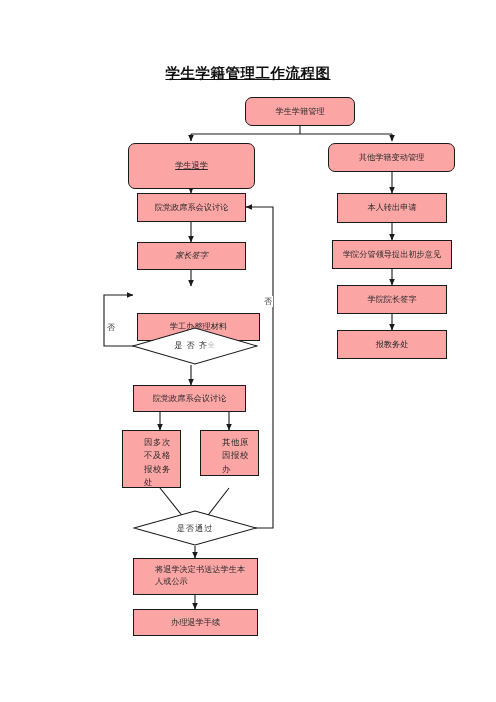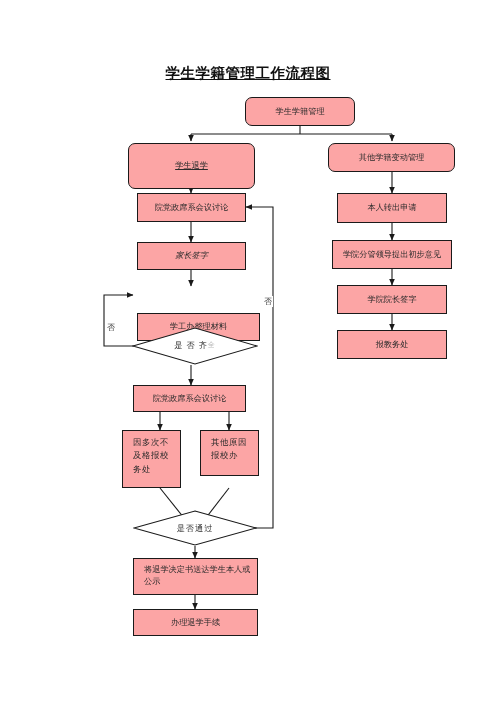--- a/index.html
+++ b/index.html
@@ -61,21 +61,21 @@
   .node.narrow {
     font-size: 8.4px;
     line-height: 1.6;
     letter-spacing: 0.6px;
     padding: 3px 5px;
   }
   .node.left-align {
     align-items: flex-start;
     text-align: left;
     padding-top: 5px;
-    padding-left: 10px;
+    padding-left: 21px;
   }
   .diamond-wrap {
     position: absolute;
   }
   .diamond-wrap svg {
     position: absolute;
     left: 0;
     top: 0;
   }
   .diamond-label {

